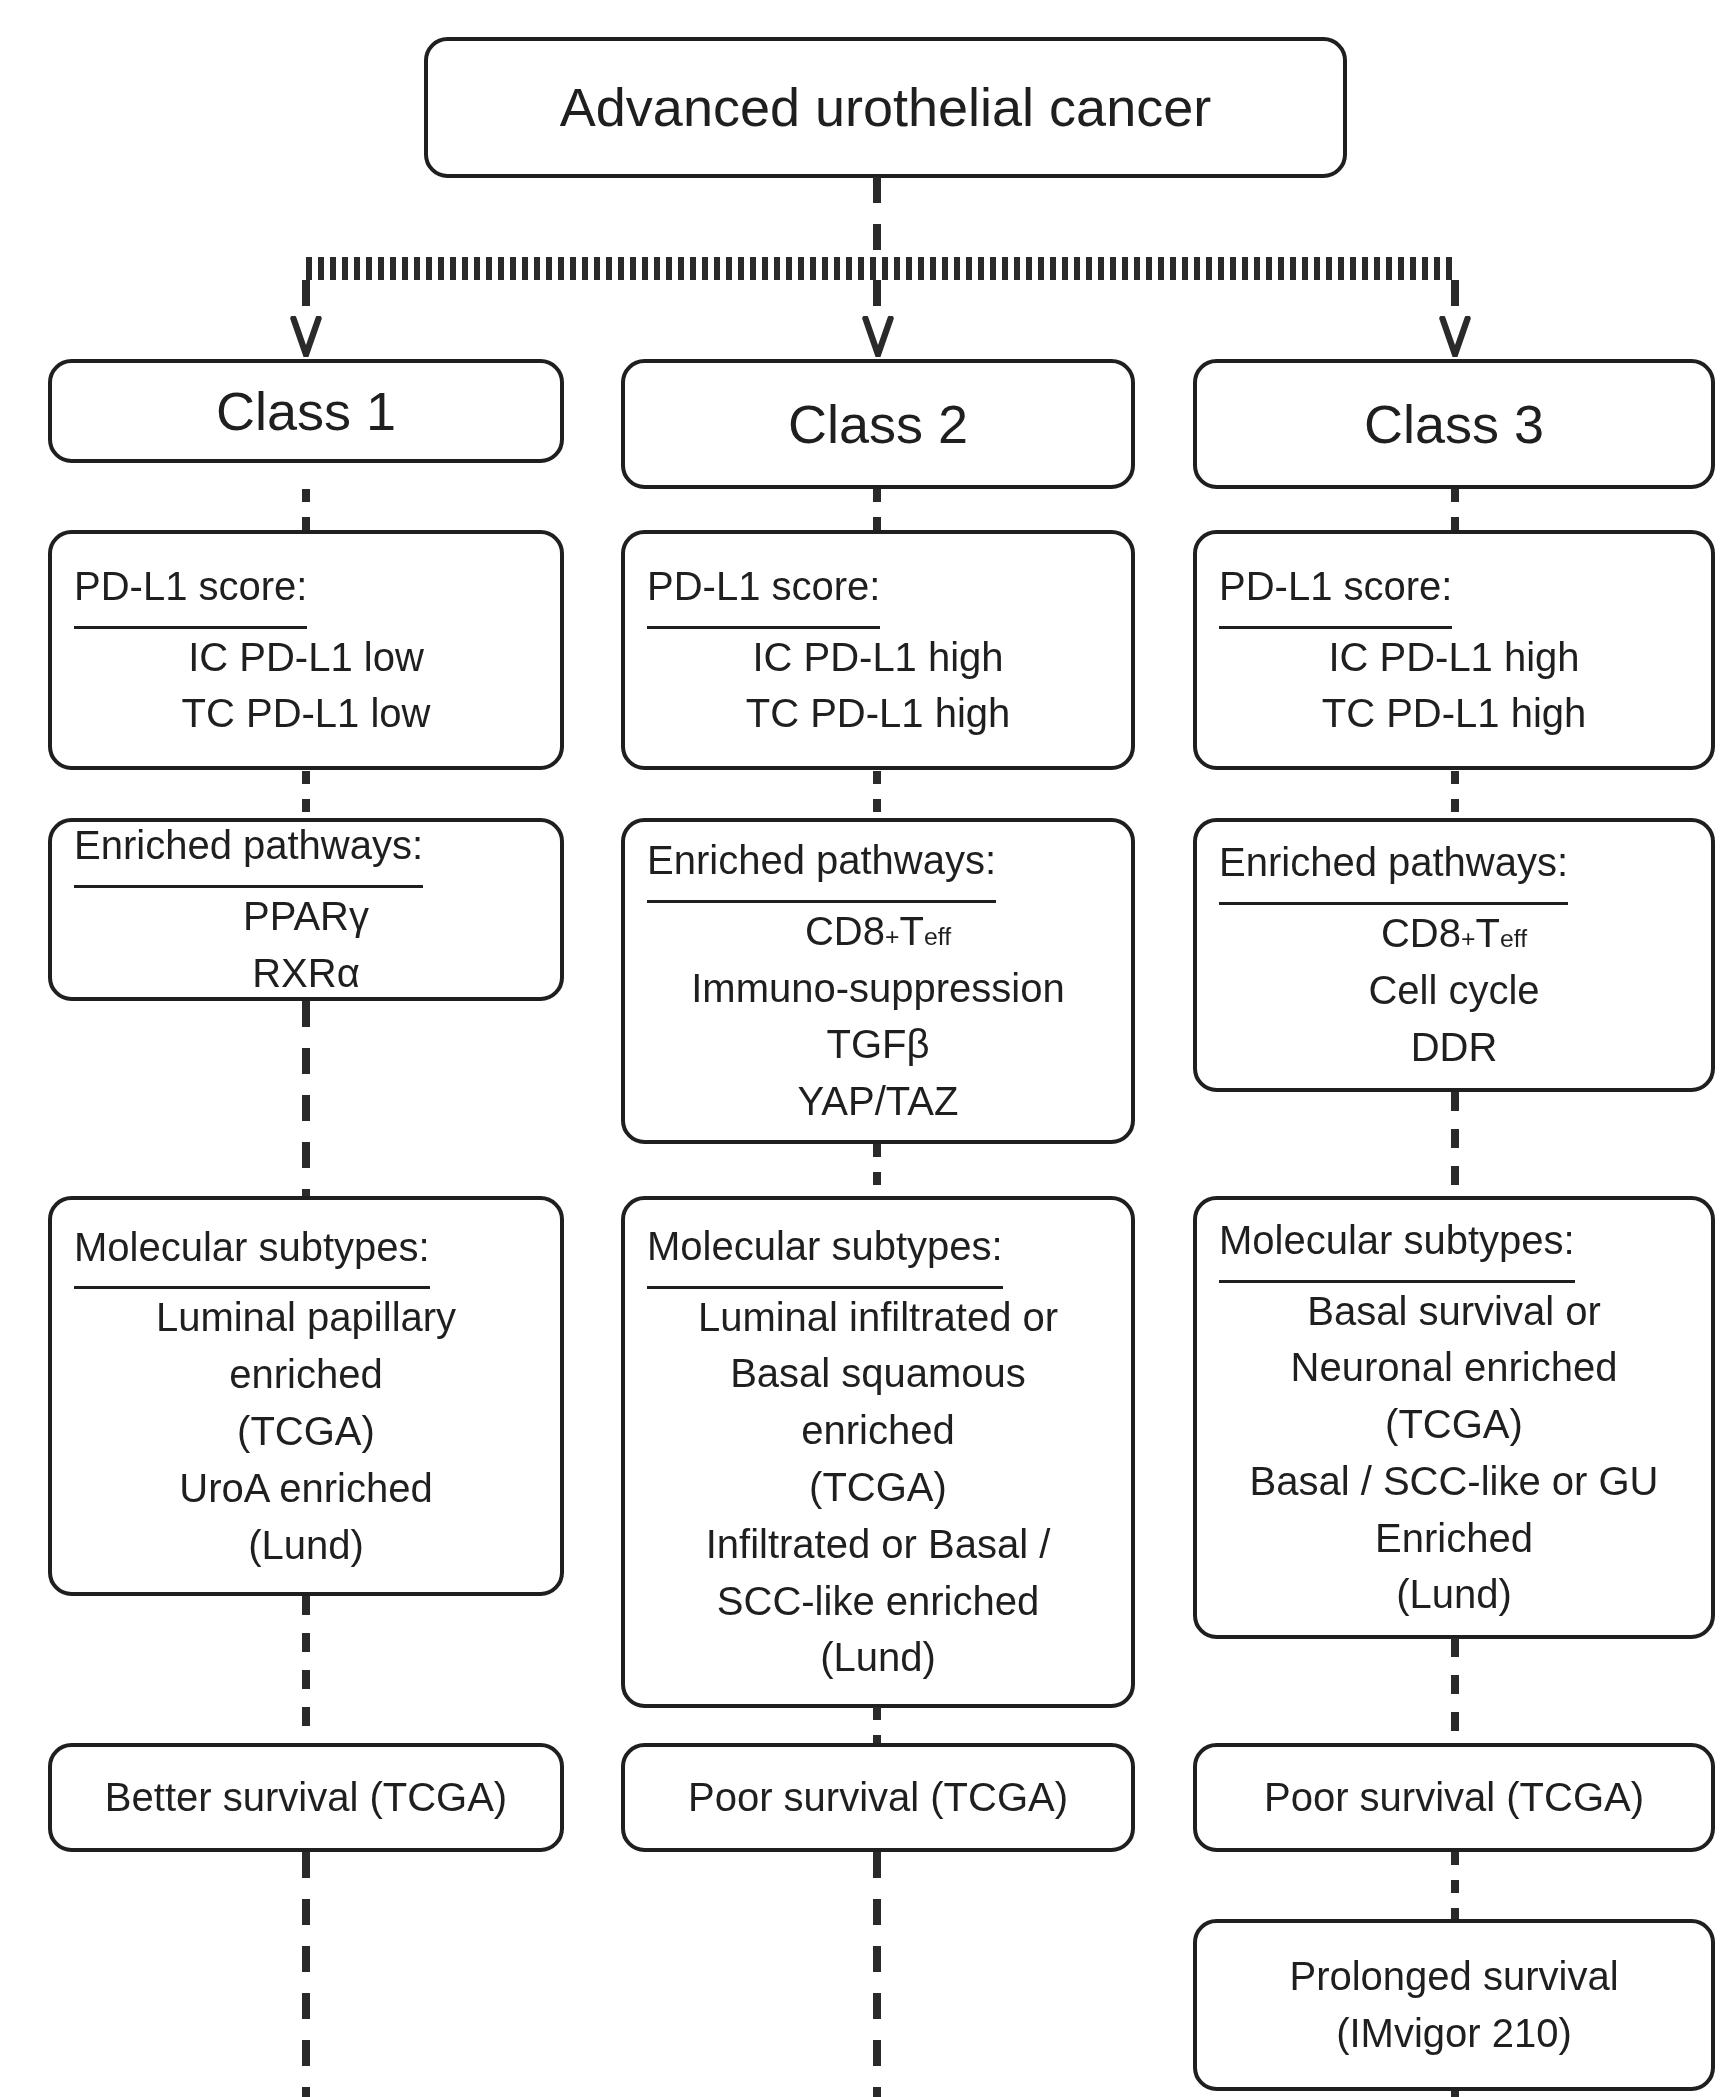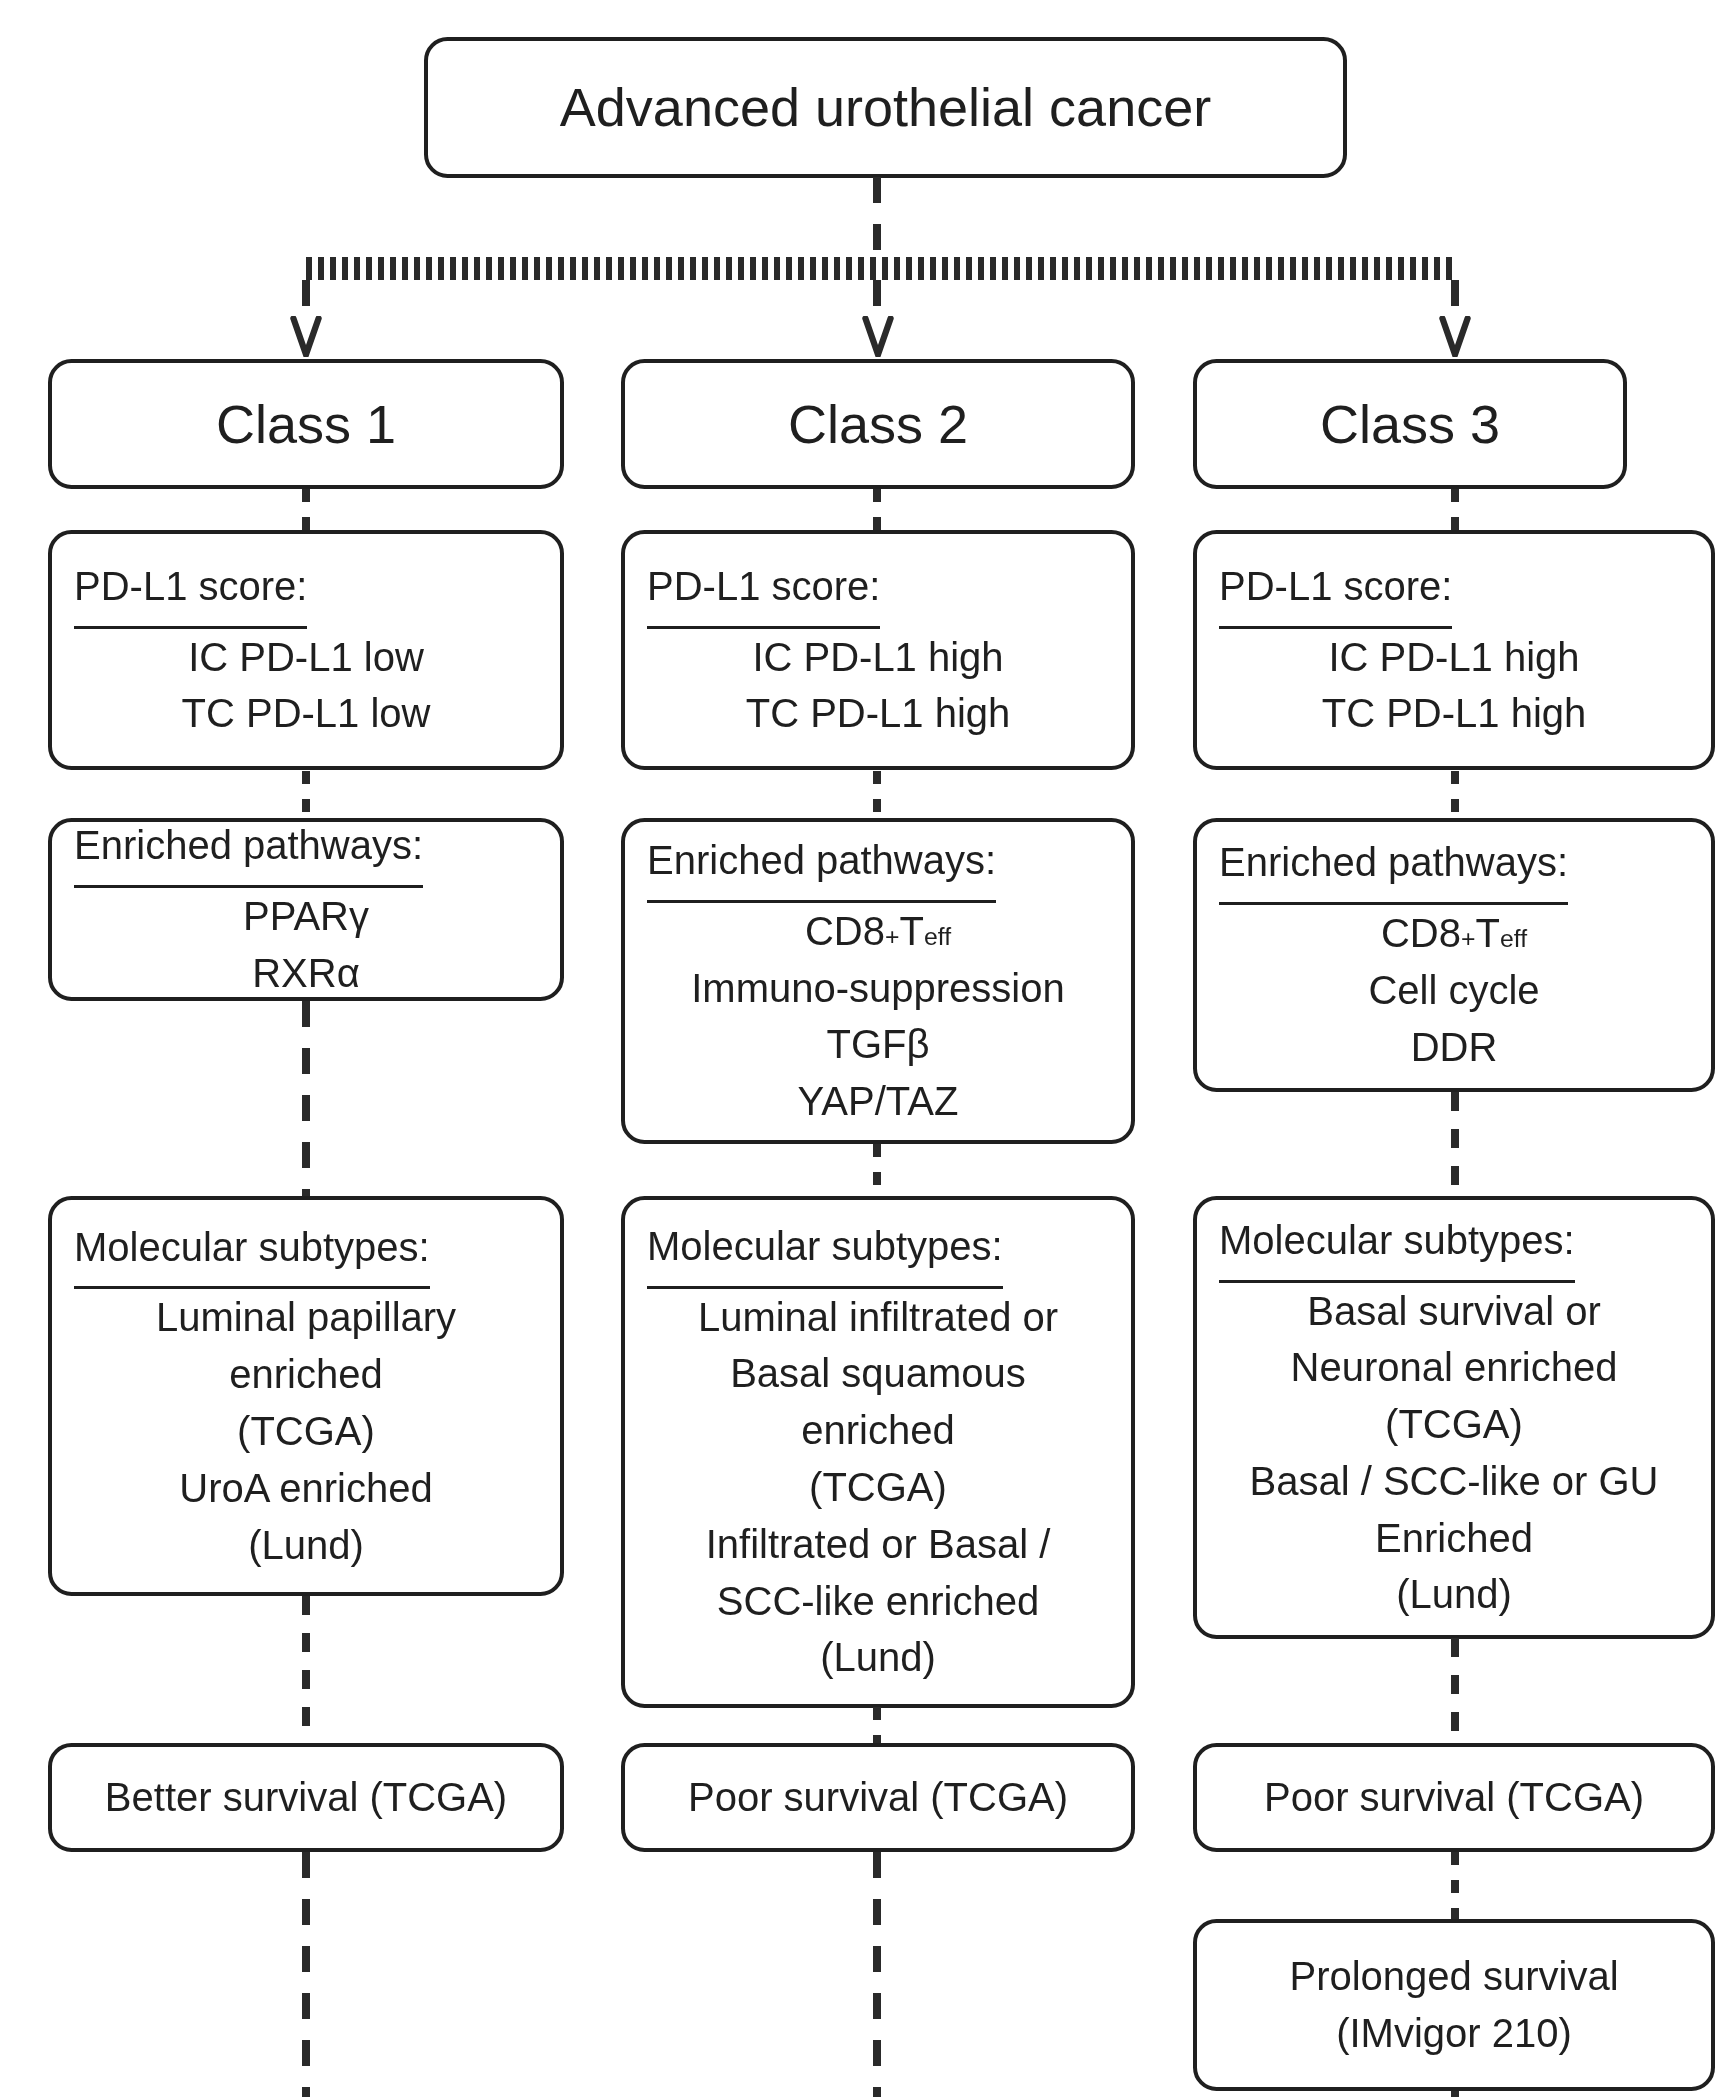--- a/index.html
+++ b/index.html
@@ -76,21 +76,21 @@
   <svg class="arrow" style="left:289px; top:316px;" width="34" height="41" viewBox="0 0 80 98">
       <polyline points="10,6 40,92 70,6"></polyline>
     </svg>
   <svg class="arrow" style="left:861px; top:316px;" width="34" height="41" viewBox="0 0 80 98">
       <polyline points="10,6 40,92 70,6"></polyline>
     </svg>
   <svg class="arrow" style="left:1438px; top:316px;" width="34" height="41" viewBox="0 0 80 98">
       <polyline points="10,6 40,92 70,6"></polyline>
     </svg>
 
-  <div class="box big" style="left:48px; top:359px; width:516px; height:130px;">
+  <div class="box big" style="left:48px; top:359px; width:516px; height:104px;">
     <span>Class 1</span>
   </div>
 
   <div class="vdot" style="left:302px; top:489px; height:42px;"></div>
 
   <div class="box" style="left:48px; top:530px; width:516px; height:240px;">
     <span class="hdr">PD-L1 score:</span>
     <span>IC PD-L1 low</span>
     <span>TC PD-L1 low</span>
   </div>
@@ -158,21 +158,21 @@
   </div>
 
   <div class="vdot" style="left:873px; top:1707px; height:36px;"></div>
 
   <div class="box" style="left:621px; top:1743px; width:514px; height:109px;">
     <span>Poor survival (TCGA)</span>
   </div>
 
   <div class="vdash" style="left:873px; top:1852px; height:262px;"></div>
 
-  <div class="box big" style="left:1193px; top:359px; width:434px; height:130px;">
+  <div class="box big" style="left:1193px; top:359px; width:522px; height:130px;">
     <span>Class 3</span>
   </div>
 
   <div class="vdot" style="left:1451px; top:489px; height:42px;"></div>
 
   <div class="box" style="left:1193px; top:530px; width:522px; height:240px;">
     <span class="hdr">PD-L1 score:</span>
     <span>IC PD-L1 high</span>
     <span>TC PD-L1 high</span>
   </div>

